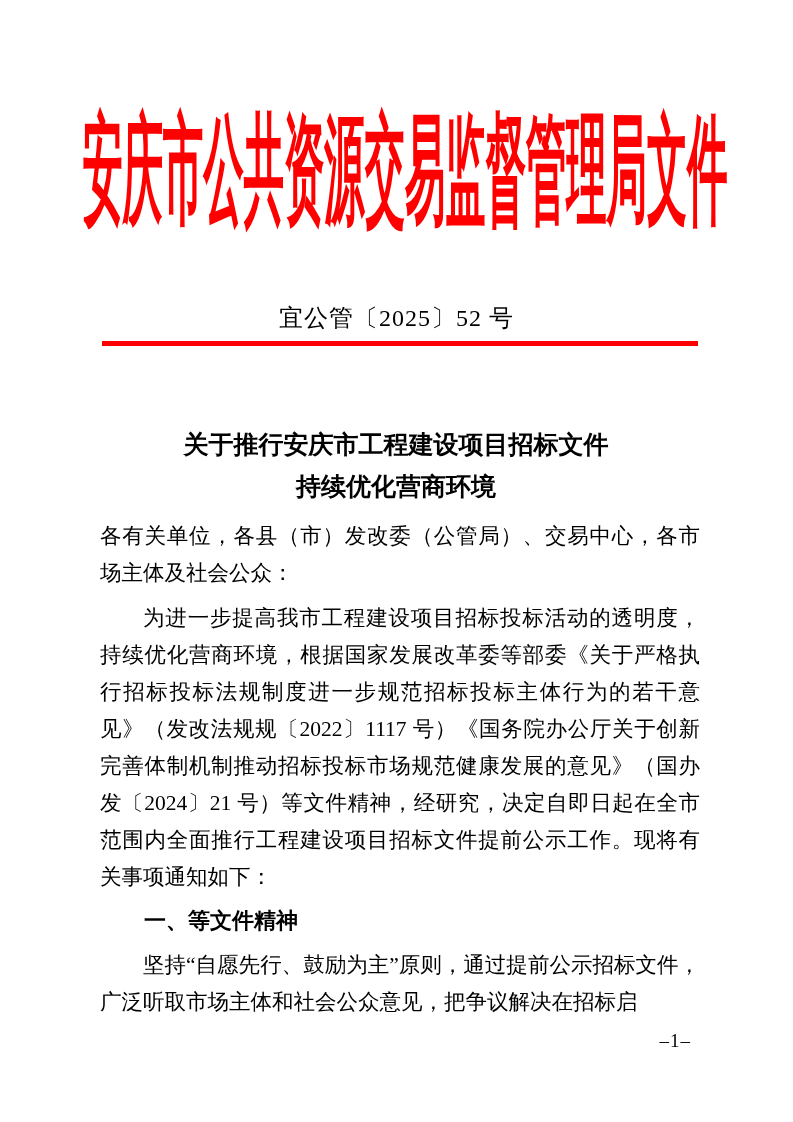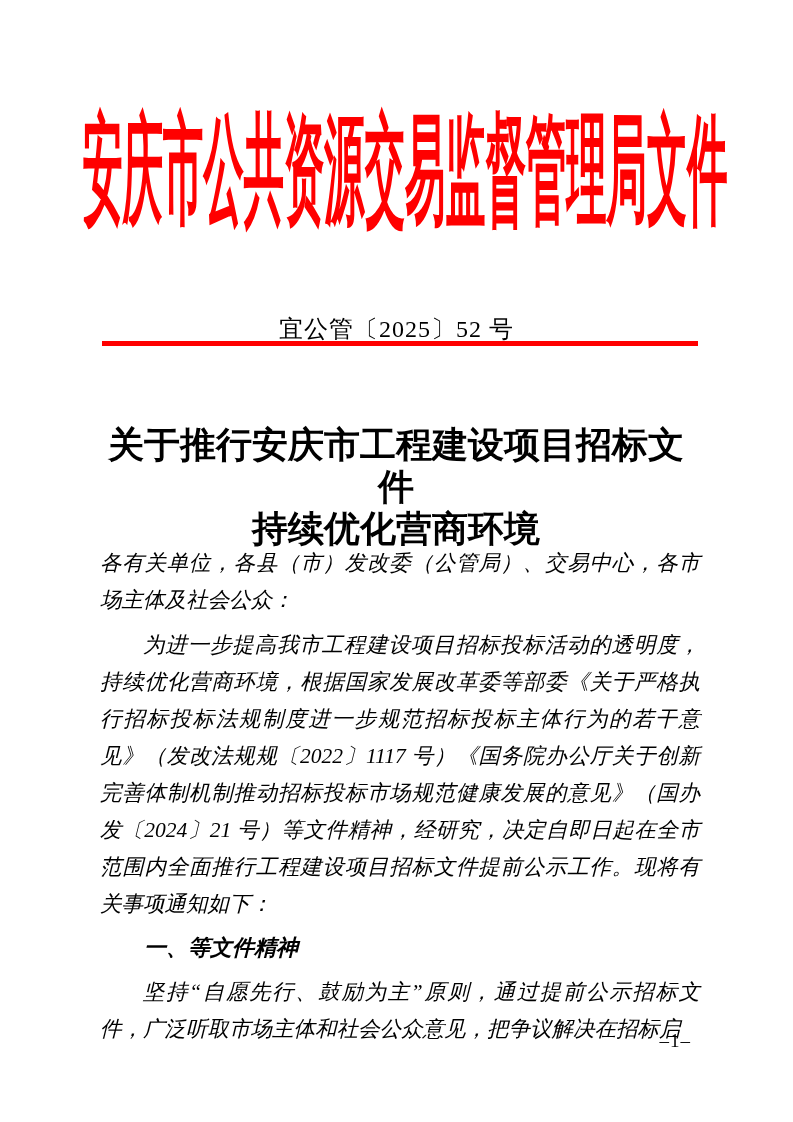--- a/index.html
+++ b/index.html
@@ -43,56 +43,54 @@
 
   
   .doc-number {
     position: absolute;
     top: 302px;
     left: 0;
     width: 793px;
     text-align: center;
     font-size: 24px;
     letter-spacing: 1px;
-    margin-top: 11px;
   }
 
   
   .red-rule {
     position: absolute;
     top: 341px;
     left: 102px;
     width: 596px;
     height: 5px;
     background: #ff0000;
   }
 
   
   .doc-title {
     position: absolute;
     top: 424px;
     left: 96px;
     width: 600px;
     text-align: center;
     font-weight: bold;
-    font-size: 36px;
+    font-size: 25px;
     line-height: 42px;
     font-family: "Liberation Serif", serif;
   }
 
   
   .body-block {
     position: absolute;
-    top: 545px;
+    top: 518px;
     left: 100px;
     width: 600px;
     font-size: 21.5px;
     line-height: 37px;
     text-align: justify;
-    font-style: italic;
   }
   .para {
     margin: 0;
     padding: 0;
   }
   .para-indent {
     text-indent: 2em;
     margin-top: 8px;
   }
   .section-heading {

